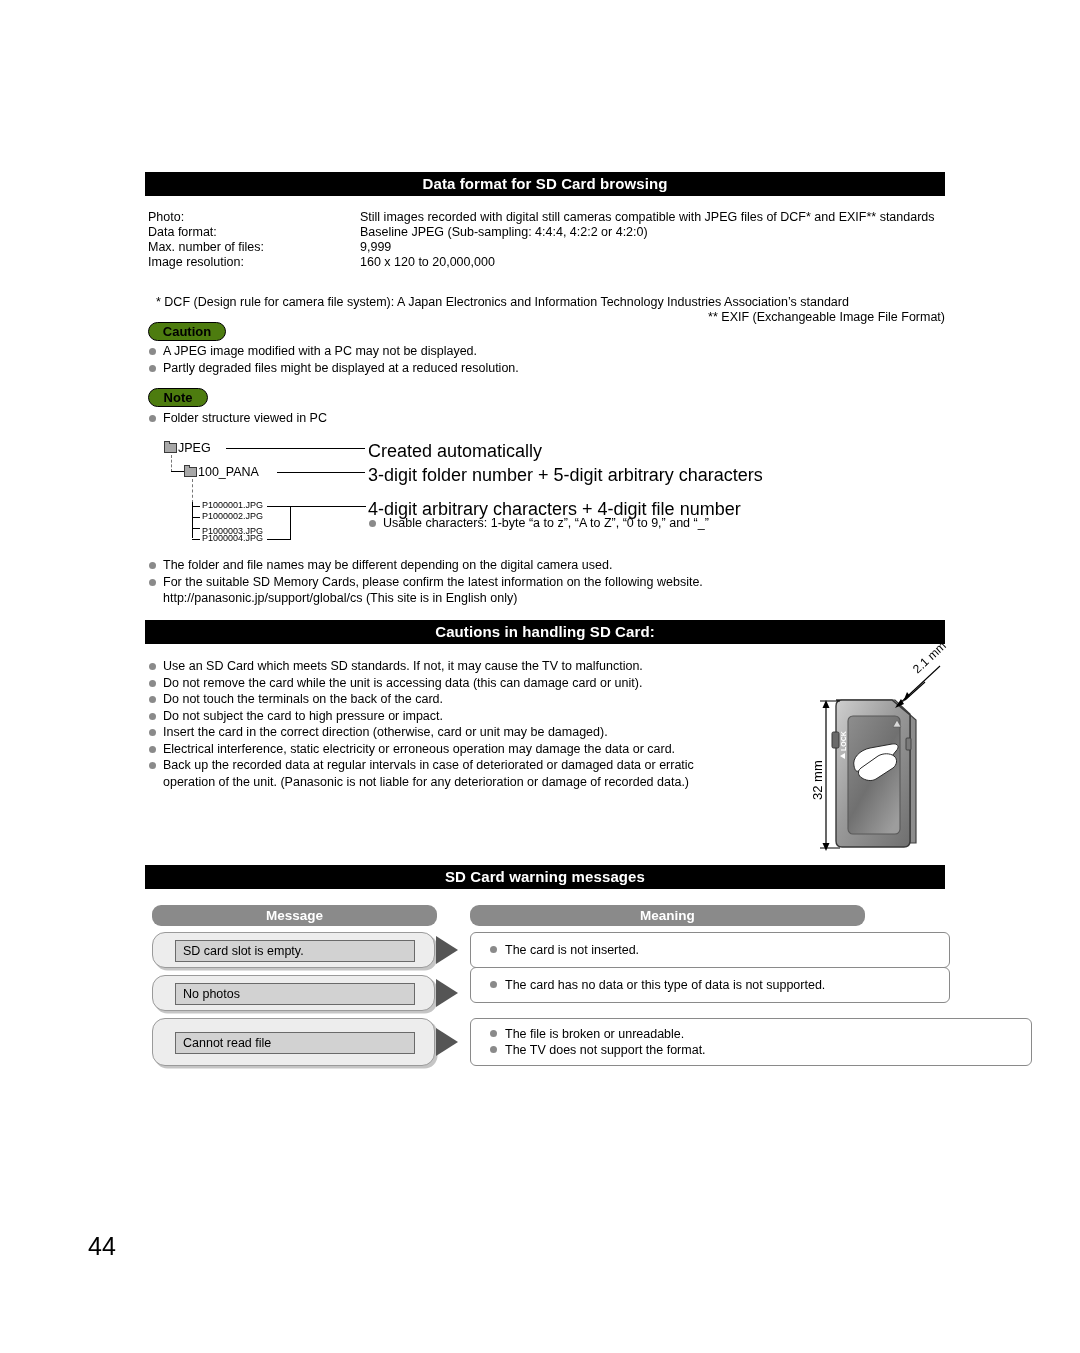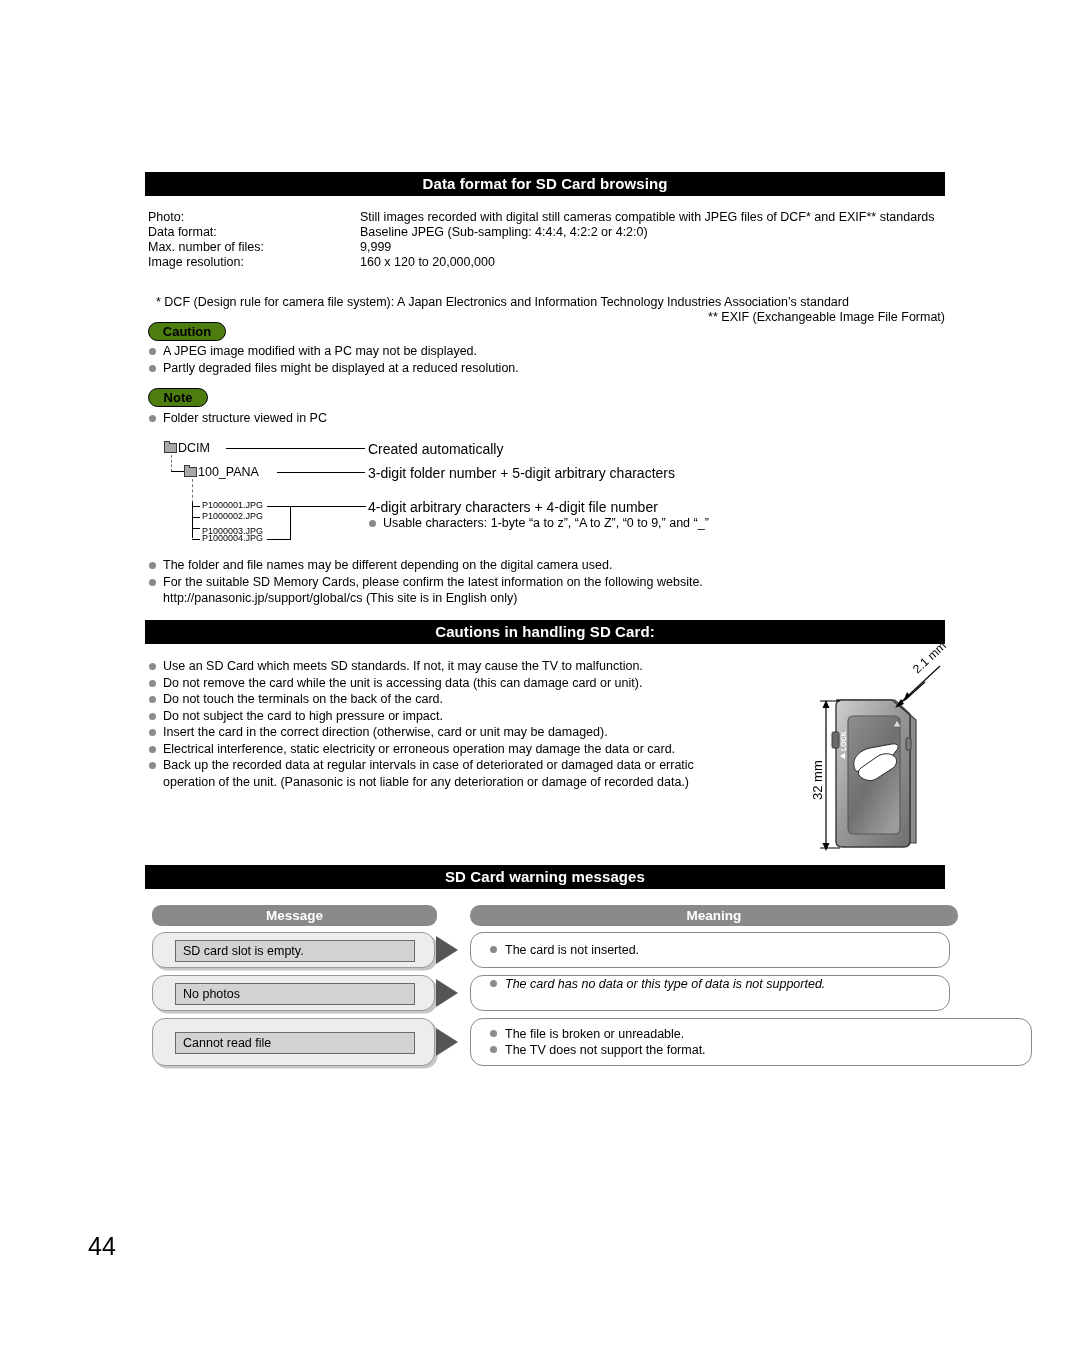--- a/index.html
+++ b/index.html
@@ -159,21 +159,21 @@
     box-sizing: border-box;
   }
   .tree-node {
     position: absolute;
     white-space: nowrap;
     font-size: 12.5px;
   }
   .tree-desc {
     position: absolute;
     white-space: nowrap;
-    font-size: 14px;
+    font-size: 18px;
   }
   .lead-line {
     position: absolute;
     height: 0;
     border-top: 1.3px solid #000;
   }
   .v-dash {
     position: absolute;
     width: 0;
     border-left: 1.2px dashed #777;
@@ -241,21 +241,21 @@
     border: 1.3px solid #6a6a6a;
     font-size: 12.5px;
     line-height: 20px;
     padding-left: 7px;
     box-sizing: border-box;
   }
   .wm-mean-box {
     position: absolute;
     background: #ffffff;
     border: 1.4px solid #8a8a8a;
-    border-radius: 13px;
+    border-radius: 6px;
     box-sizing: border-box;
     font-size: 12.5px;
     padding: 0 0 0 18px;
   }
   .wm-mean-box .bullet-item {
     padding-left: 16px;
     line-height: 16px;
   }
   .wm-mean-box .bullet-item::before {
     top: 4px;
@@ -313,21 +313,21 @@
   </div>
 
   <div class="pill" style="left:148px; top:388px; width:40px;">Note</div>
   <div class="bullet-list" style="left:148px; top:410px; width:780px;">
     <div class="bullet-item"><span>Folder structure viewed in PC</span></div>
   </div>
 
   <div class="tree">
 
     <div class="tree-node" style="left:16px; top:5px;">
-      <span class="folder-icon"></span><span>DCIM</span>
+      <span class="folder-icon"></span><span>JPEG</span>
     </div>
     <div class="lead-line" style="left:78px; top:12px; width:139px;"></div>
     <div class="tree-desc" style="left:220px; top:5px;">Created automatically</div>
 
     <div class="v-dash" style="left:23px; top:19px; height:17px;"></div>
     <div class="h-solid" style="left:23px; top:35px; width:13px;"></div>
 
     <div class="tree-node" style="left:36px; top:29px;">
       <span class="folder-icon"></span><span>100_PANA</span>
     </div>
@@ -444,35 +444,35 @@
     <div class="dim-text" style="left:10px; top:152px; transform:rotate(-90deg); transform-origin:left top; font-size:13px;">32 mm</div>
     <div class="dim-text" style="left:48px; top:214px; font-size:13px;">24 mm</div>
     <div class="dim-text" style="left:110px; top:18px; transform:rotate(-43deg); transform-origin:left top; font-size:12px;">2.1 mm</div>
   </div>
 
   <div class="section-bar" style="top:865px;">SD Card warning messages</div>
 
   <div class="wm-wrap">
 
     <div class="wm-head" style="left:4px; top:0px; width:285px;">Message</div>
-    <div class="wm-head" style="left:322px; top:0px; width:488px;border-radius:10px;">Meaning</div>
+    <div class="wm-head" style="left:322px; top:0px; width:395px;">Meaning</div>
 
     <div class="wm-msg-box" style="left:4px; top:27px; width:283px; height:36px;">
       <div class="wm-msg-inner" style="top:7px; width:240px; height:22px;">SD card slot is empty.</div>
     </div>
     <div class="arrow" style="left:288px; top:31px;"></div>
     <div class="wm-mean-box" style="left:322px; top:27px; width:480px; height:36px; padding-top:9px;">
       <div class="bullet-item"><span>The card is not inserted.</span></div>
     </div>
 
     <div class="wm-msg-box" style="left:4px; top:70px; width:283px; height:36px;">
       <div class="wm-msg-inner" style="top:7px; width:240px; height:22px;">No photos</div>
     </div>
     <div class="arrow" style="left:288px; top:74px;"></div>
-    <div class="wm-mean-box" style="left:322px; top:70px; width:480px; height:36px; font-style:italic;">
+    <div class="wm-mean-box" style="left:322px; top:62px; width:480px; height:36px; padding-top:9px;">
       <div class="bullet-item"><span>The card has no data or this type of data is not supported.</span></div>
     </div>
 
     <div class="wm-msg-box" style="left:4px; top:113px; width:283px; height:48px;">
       <div class="wm-msg-inner" style="top:13px; width:240px; height:22px;">Cannot read file</div>
     </div>
     <div class="arrow" style="left:288px; top:123px;"></div>
     <div class="wm-mean-box" style="left:322px; top:113px; width:562px; height:48px; padding-top:7px;">
       <div class="bullet-item"><span>The file is broken or unreadable.</span></div>
       <div class="bullet-item"><span>The TV does not support the format.</span></div>

